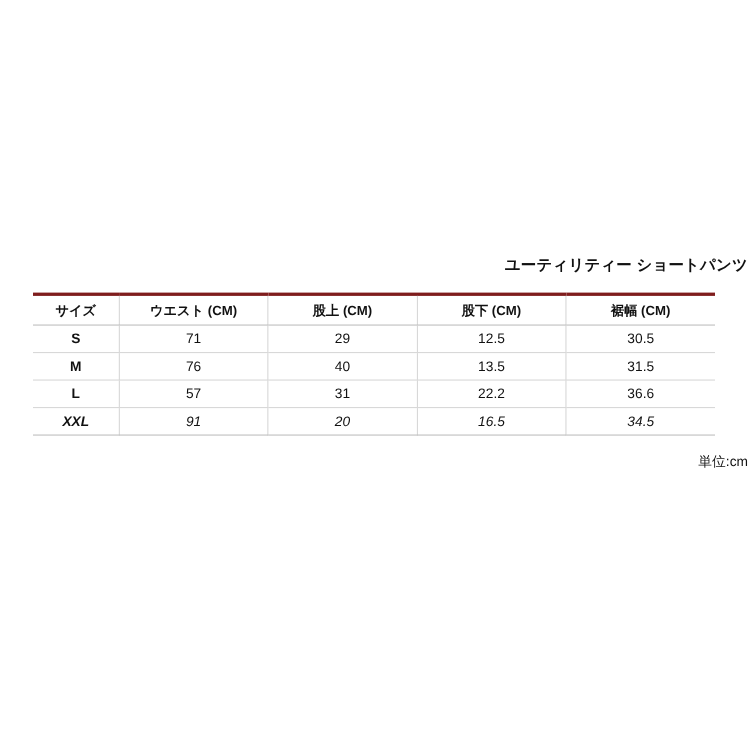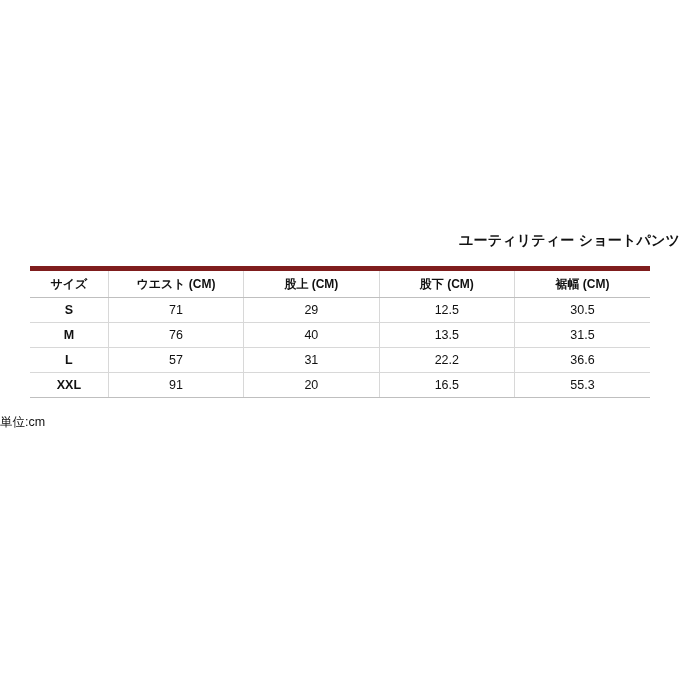--- a/index.html
+++ b/index.html
@@ -51,34 +51,35 @@
     border-bottom: 1px solid #d8d8d8;
     border-right: 1px solid #d8d8d8;
   }
   table.size-table th:last-child,
   table.size-table td:last-child {
     border-right: none;
   }
   table.size-table thead th {
     font-weight: bold;
     font-size: 12px;
-    border-top: 5px solid #7f1d1d;
+    border-top: 3px solid #7f1d1d;
     border-bottom: 1px solid #bfbfbf;
     height: 26px;
   }
   table.size-table tbody td:first-child {
     font-weight: bold;
   }
   table.size-table tbody tr:last-child td {
     border-bottom: 1px solid #bfbfbf;
+    font-style: italic;
   }
   .col-size { width: 78px; }
   .col-data { width: 135px; }
   .unit-note {
-    text-align: left;
+    text-align: right;
     font-size: 12.5px;
     color: #111111;
     margin-top: 16px;
   }
 </style>
 </head>
 <body>
 
 <div class="page">
   <div class="size-chart-wrap">
@@ -122,20 +123,20 @@
           <td>57</td>
           <td>31</td>
           <td>22.2</td>
           <td>36.6</td>
         </tr>
         <tr>
           <td>XXL</td>
           <td>91</td>
           <td>20</td>
           <td>16.5</td>
-          <td>55.3</td>
+          <td>34.5</td>
         </tr>
       </tbody>
     </table>
 
     <div class="unit-note">単位:cm</div>
   </div>
 </div>
 
 </body></html>

